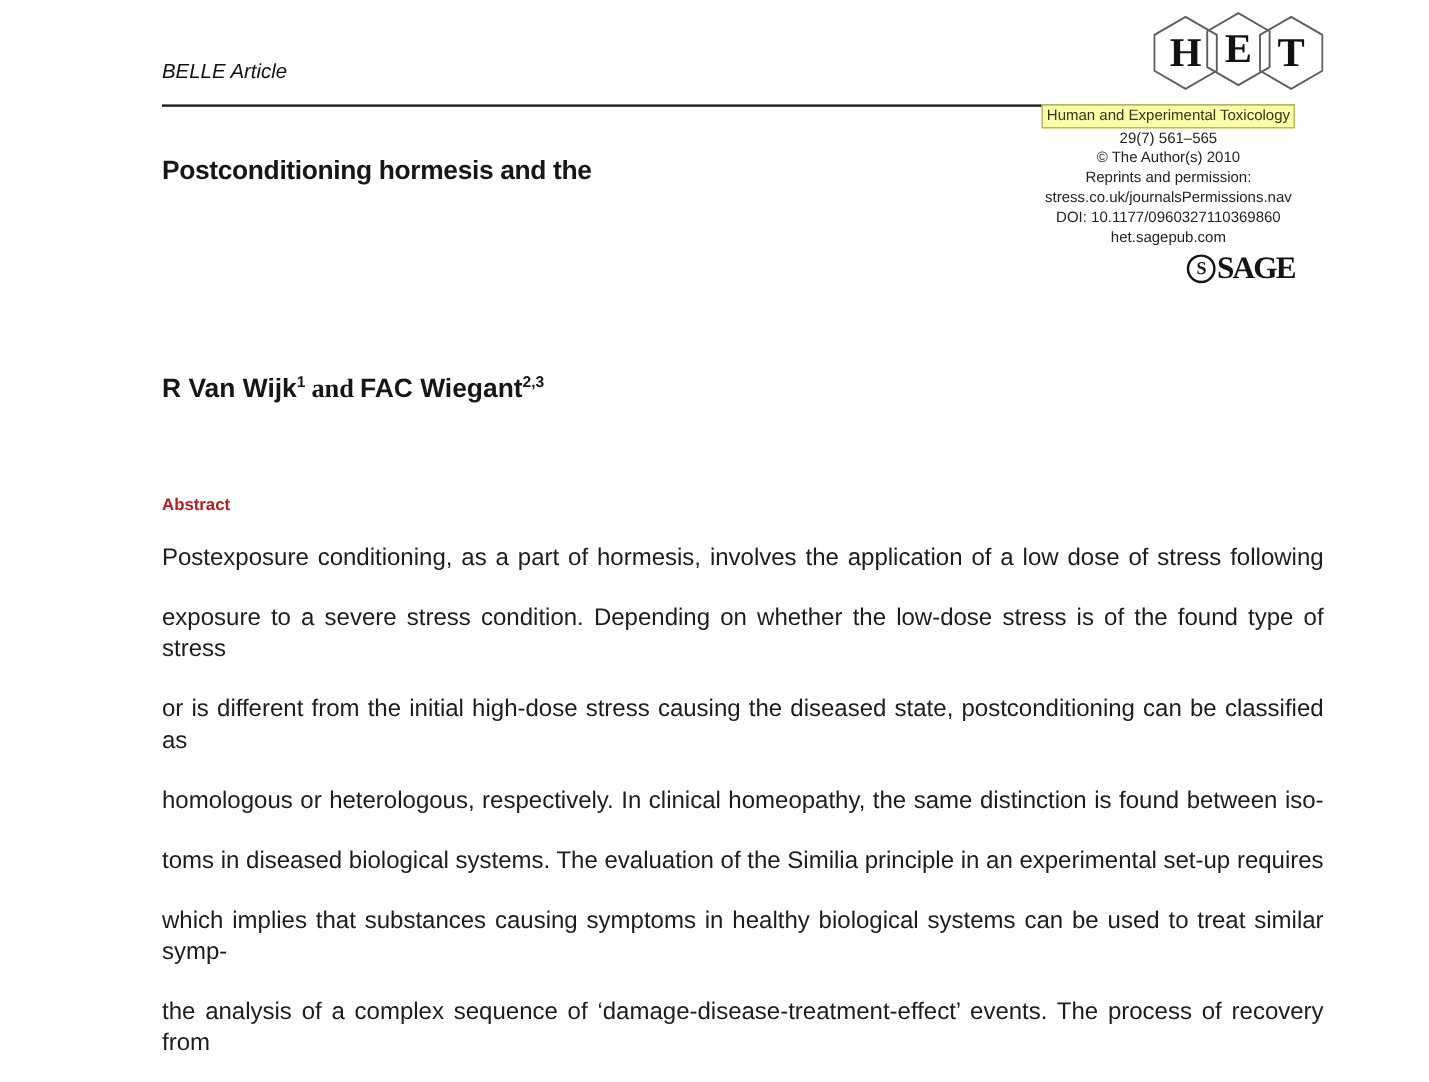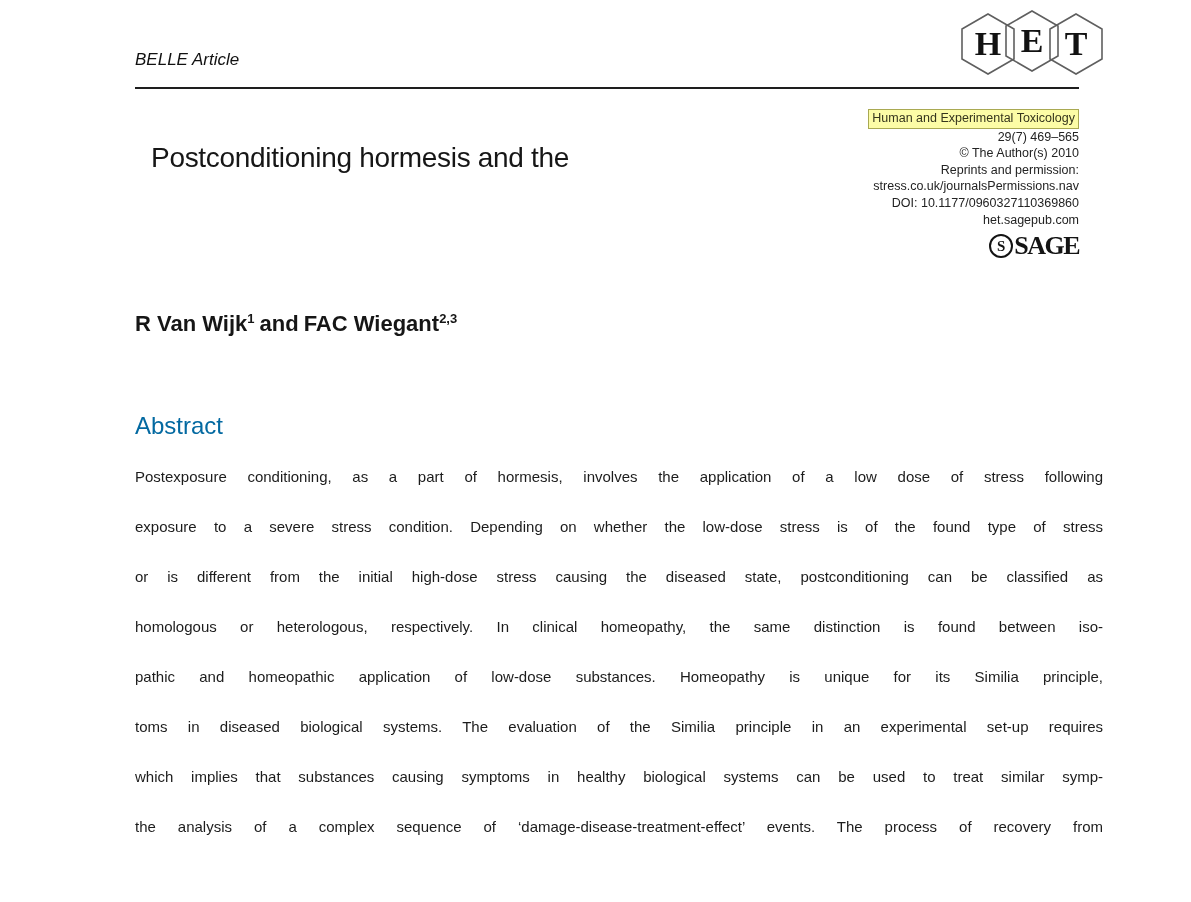--- a/index.html
+++ b/index.html
@@ -32,22 +32,22 @@
     fill: #121212;
   }
   .header-rule {
     position: absolute;
     left: 135px; right: 88px; top: 87px;
     height: 2px;
     background: #1e1e1e;
   }
   .pubinfo {
     position: absolute;
-    right: 88px; top: 109px;
-    text-align: right;
+    right: 88px; top: 87px;
+    text-align: center;
     font-size: 12.5px;
     line-height: 16.6px;
     color: #232323;
   }
   .jname {
     display: inline-block;
     background: #fcfca6;
     border: 1px solid #a9a952;
     padding: 0px 3px 1px 3px;
     color: #35351d;
@@ -75,51 +75,51 @@
   .sage-word {
     font-weight: bold;
     font-size: 26px;
     letter-spacing: -1.5px;
     color: #141414;
     font-family: Liberation Serif, serif;
   }
   .title {
     position: absolute;
     left: 135px; top: 122px;
-    margin: 16px;
+    margin: 0;
     width: 700px;
-    font-size: 28px;
+    font-size: 22px;
     line-height: 40px;
-    font-weight: normal;
+    font-weight: bold;
     letter-spacing: -0.3px;
     color: #161616;
   }
   .title .tline { display: block; }
   .authors {
     position: absolute;
     left: 135px; top: 311px;
     font-size: 22px;
     font-weight: bold;
     color: #161616;
   }
   .authors sup { font-size: 13px; line-height: 0; }
-  .authors .conn { margin: 0 5px; }
+  .authors .conn { margin: 0 5px; font-family: Liberation Serif, serif; }
   .abstract {
     position: absolute;
     left: 135px; top: 412px;
     width: 968px;
   }
   .abshead {
-    font-size: 24px;
-    font-weight: normal;
+    font-size: 14px;
+    font-weight: bold;
     margin-bottom: 8px;
-    color: #0369a1;
+    color: #b91c1c;
   }
   .absline {
-    font-size: 15px;
+    font-size: 20px;
     line-height: 26px;
     text-align: justify;
     text-align-last: justify;
     color: #1c1c1c;
     margin-top: 24px;
   }
 </style>
 </head>
 <body>
 
@@ -133,21 +133,21 @@
     <polygon points="71,2 97,17 97,47 71,62 45,47 45,17"></polygon>
     <text x="27" y="46" text-anchor="middle">H</text>
     <text x="71" y="43" text-anchor="middle">E</text>
     <text x="115" y="46" text-anchor="middle">T</text>
   </svg>
 
   <div class="header-rule"></div>
 
   <div class="pubinfo">
     <div class="publine"><span class="jname">Human and Experimental Toxicology</span></div>
-    <div class="publine">29(7) 469–565</div>
+    <div class="publine">29(7) 561–565</div>
     <div class="publine">© The Author(s) 2010</div>
     <div class="publine">Reprints and permission:</div>
     <div class="publine">stress.co.uk/journalsPermissions.nav</div>
     <div class="publine">DOI: 10.1177/0960327110369860</div>
     <div class="publine">het.sagepub.com</div>
     <div class="sage">
       <span class="sage-s">S</span>
       <span class="sage-word">SAGE</span>
     </div>
   </div>
@@ -157,19 +157,18 @@
   </h1>
 
   <div class="authors"><span>R Van Wijk</span><sup>1</sup><span class="conn">and</span><span>FAC Wiegant</span><sup>2,3</sup></div>
 
   <div class="abstract">
     <div class="abshead">Abstract</div>
     <div class="absline">Postexposure conditioning, as a part of hormesis, involves the application of a low dose of stress following</div>
     <div class="absline">exposure to a severe stress condition. Depending on whether the low-dose stress is of the found type of stress</div>
     <div class="absline">or is different from the initial high-dose stress causing the diseased state, postconditioning can be classified as</div>
     <div class="absline">homologous or heterologous, respectively. In clinical homeopathy, the same distinction is found between iso-</div>
-    <div class="absline">pathic and homeopathic application of low-dose substances. Homeopathy is unique for its Similia principle,</div>
     <div class="absline">toms in diseased biological systems. The evaluation of the Similia principle in an experimental set-up requires</div>
     <div class="absline">which implies that substances causing symptoms in healthy biological systems can be used to treat similar symp-</div>
     <div class="absline">the analysis of a complex sequence of ‘damage-disease-treatment-effect’ events. The process of recovery from</div>
   </div>
 
 </div>
 
 </body></html>

